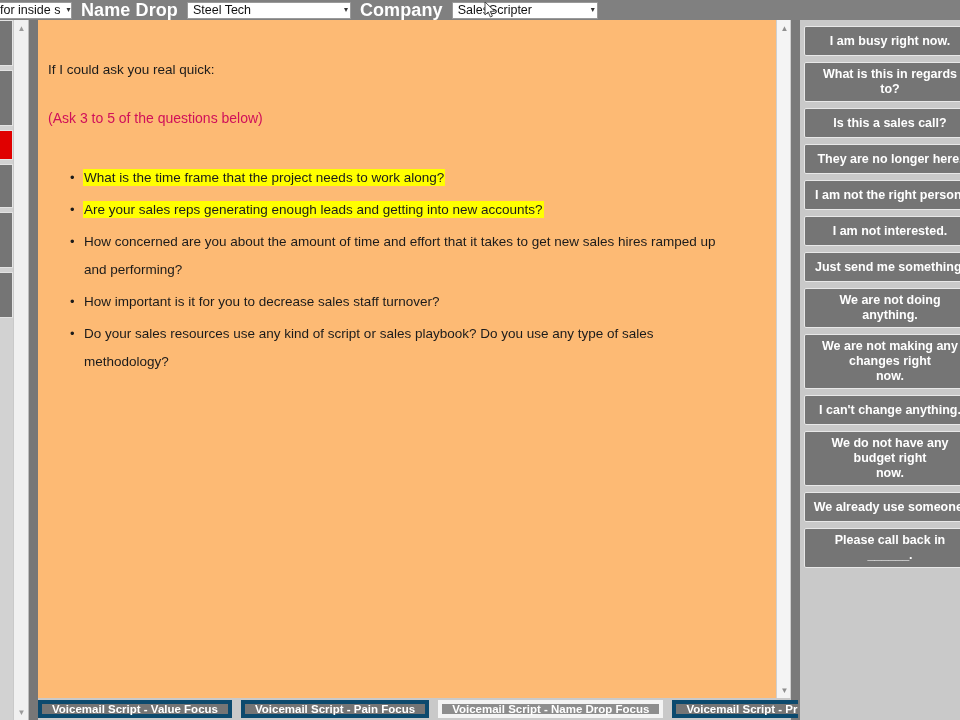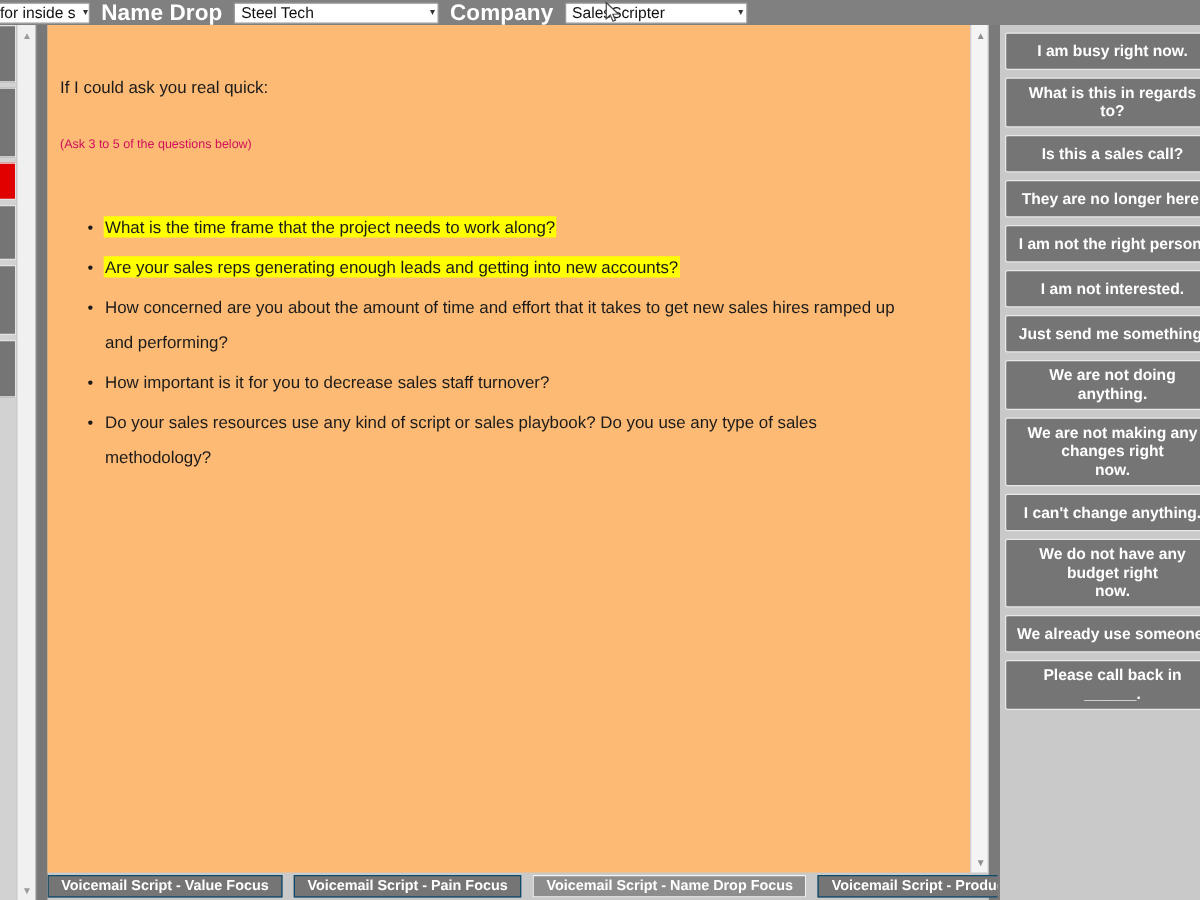--- a/index.html
+++ b/index.html
@@ -121,24 +121,24 @@
   }
 
   .lead {
     font-size: 13.5px;
     color: #1b1b1b;
     line-height: 1.5;
     margin-bottom: 28px;
   }
 
   .ask-note {
-    font-size: 10px;
+    font-size: 14px;
     color: #d0105a;
     line-height: 1.5;
-    margin-bottom: 45px;
+    margin-bottom: 35px;
   }
 
   ul.qlist {
     list-style: none;
     padding-left: 36px;
   }
   ul.qlist li {
     position: relative;
     font-size: 13.5px;
     color: #1b1b1b;
@@ -219,21 +219,21 @@
     position: absolute;
     left: 38px; bottom: 0;
     width: 760px; height: 22px;
     display: flex;
     align-items: center;
     overflow: hidden;
   }
   .tab {
     height: 18px;
     background: #757575;
-    border: 1px solid #0c4a6e;
+    border: 4px solid #0c4a6e;
     color: #ffffff;
     font-size: 11.5px;
     font-weight: bold;
     display: flex;
     align-items: center;
     justify-content: center;
     padding: 0 10px;
     margin-right: 9px;
     white-space: nowrap;
     flex: none;

